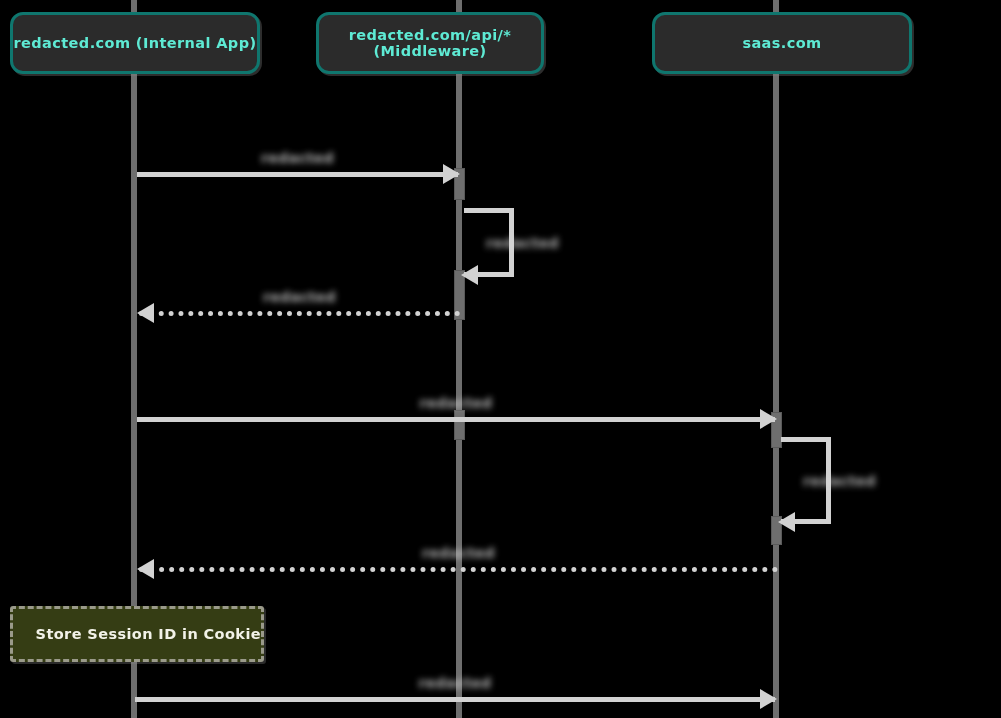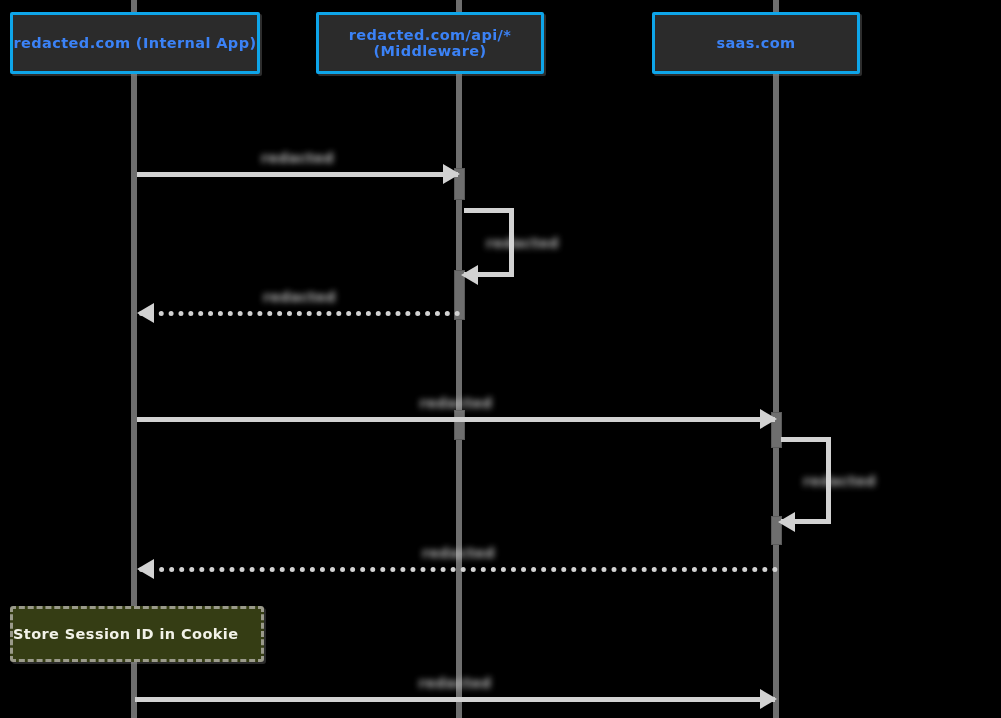--- a/index.html
+++ b/index.html
@@ -16,26 +16,26 @@
     height: 718px;
     background: #000000;
     overflow: hidden;
   }
 
   
   .participant {
     position: absolute;
     box-sizing: border-box;
     background: #2b2b2b;
-    border: 3px solid #0ea5e9;
-    border-radius: 2px;
+    border: 3px solid #0f766e;
+    border-radius: 13px;
     display: flex;
     align-items: center;
     justify-content: center;
-    color: #3b82f6;
+    color: #5eead4;
     font-family: "DejaVu Sans", sans-serif;
     font-size: 14.5px;
     font-weight: 600;
     letter-spacing: 0.4px;
     text-align: center;
     box-shadow: 2px 2px 0 rgba(128,128,128,0.35);
   }
 
   
   .lifeline {
@@ -139,21 +139,21 @@
 
   
   .note {
     position: absolute;
     box-sizing: border-box;
     background: #353d14;
     border: 3px dashed #9a9a8a;
     border-radius: 3px;
     display: flex;
     align-items: center;
-    justify-content: flex-start;
+    justify-content: flex-end;
     color: #f2f2e8;
     font-family: "DejaVu Sans", sans-serif;
     font-size: 14.5px;
     font-weight: 600;
     letter-spacing: 0.4px;
     box-shadow: 2px 2px 0 rgba(140,140,140,0.3);
   }
 
   
   .stub {
@@ -182,21 +182,21 @@
       <div class="activation" style="left: 770.5px; top: 412px; height: 36px;"></div>
       <div class="activation" style="left: 770.5px; top: 516px; height: 29px;"></div>
     </div>
 
   <div class="participant" id="participant-0" style="left: 10px; top: 12px; width: 250px; height: 62px;">
     <span>redacted.com (Internal App)</span>
   </div>
   <div class="participant" id="participant-1" style="left: 316px; top: 12px; width: 228px; height: 62px;">
     <span>redacted.com/api/* (Middleware)</span>
   </div>
-  <div class="participant" id="participant-2" style="left: 652px; top: 12px; width: 208px; height: 62px;">
+  <div class="participant" id="participant-2" style="left: 652px; top: 12px; width: 260px; height: 62px;">
     <span>saas.com</span>
   </div>
 
   <div id="messages-layer">
       <div class="msg to-right" style="left: 137px; top: 172px; width: 321px;">
         <div class="line"></div>
         <div class="head"></div>
         <div class="label">redacted</div>
       </div>
       <div class="selfmsg" style="left: 464px; top: 208px; width: 50px; height: 69px;">

